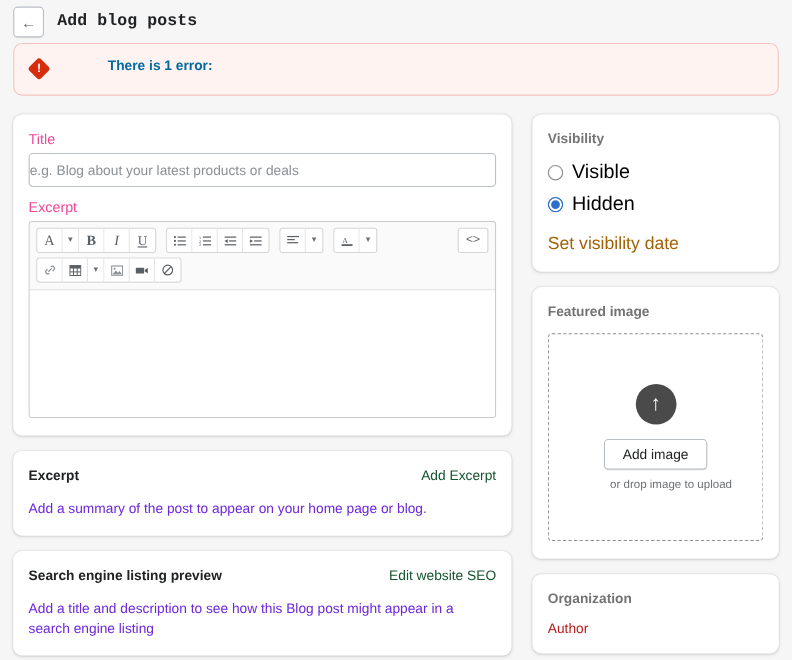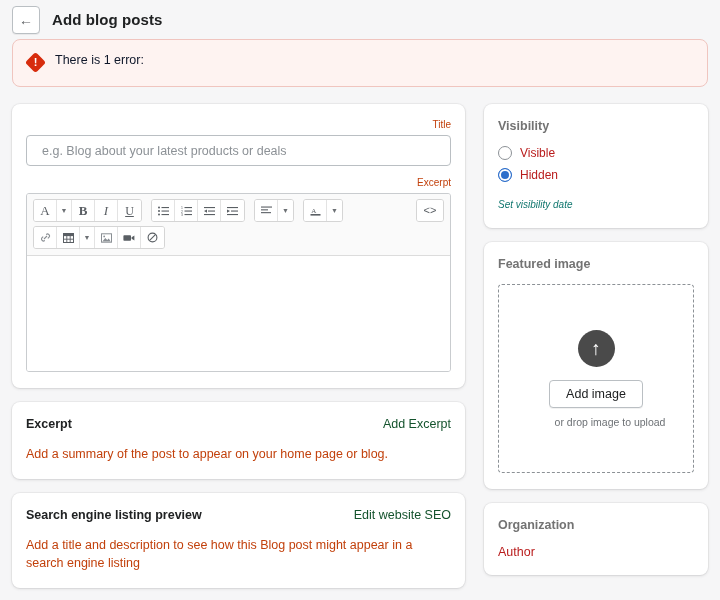--- a/index.html
+++ b/index.html
@@ -30,20 +30,21 @@
     font-size: 14px;
     line-height: 1;
     cursor: pointer;
     box-shadow: 0 1px 0 rgba(0,0,0,0.05);
   }
   .page-title {
     font-size: 15px;
     font-weight: bold;
     color: #202223;
     letter-spacing: 0.1px;
+    font-family: Liberation Mono, monospace;
   }
 
   
   .banner-wrap { padding: 0 12px; }
   .banner {
     background: #fef3f1;
     border: 1px solid #f0c5bf;
     border-radius: 8px;
     padding: 13px 14px 15px 14px;
     display: flex;
@@ -65,23 +66,24 @@
     position: absolute; inset: 0;
     display: flex; align-items: center; justify-content: center;
     color: #fff;
     font-size: 11px;
     font-weight: bold;
     line-height: 1;
   }
   .banner-body { flex: 1; }
   .banner-title {
     font-size: 12.5px;
-    font-weight: normal;
-    color: #0f172a;
+    font-weight: bold;
+    color: #0369a1;
     margin-bottom: 2px;
+    margin-left: 43px;
   }
   .banner-list {
     margin: 0;
     padding-left: 22px;
     font-size: 12.5px;
     color: #4a4a4a;
   }
   .banner-list li { line-height: 1.5; }
 
   
@@ -96,32 +98,31 @@
 
   .card {
     background: #fff;
     border-radius: 8px;
     box-shadow: 0 0 0 1px rgba(63,63,68,0.05), 0 1px 3px rgba(63,63,68,0.15);
     padding: 15px 14px 16px 14px;
     margin-bottom: 14px;
   }
 
   .field-label {
-    font-size: 10px;
-    color: #c2410c;
+    font-size: 13px;
+    color: #ec4899;
     margin-bottom: 5px;
-    text-align: right;
   }
   .text-input {
     width: 100%;
     height: 31px;
     border: 1px solid #babfc3;
     border-radius: 4px;
     background: #fff;
-    padding: 0 15px;
+    padding: 0 0;
     font-family: "Liberation Sans", sans-serif;
     font-size: 12.5px;
     color: #202223;
     outline: none;
   }
   .text-input::placeholder { color: #8c9196; }
 
   .gap { height: 11px; }
 
   
@@ -188,21 +189,21 @@
     font-weight: bold;
     color: #202223;
   }
   .card-link {
     font-size: 12.5px;
     color: #14532d;
     cursor: pointer;
   }
   .card-text {
     font-size: 12.5px;
-    color: #c2410c;
+    color: #6d28d9;
     line-height: 1.45;
   }
 
   
   .side-title {
     font-size: 12.5px;
     font-weight: bold;
     color: #737373;
     margin-bottom: 13px;
   }
@@ -219,28 +220,27 @@
     border: 1px solid #8c9196;
     background: #fff;
     flex: 0 0 14px;
     position: relative;
   }
   .radio.on {
     border: 1px solid #2c6ecb;
     background: #2c6ecb;
     box-shadow: inset 0 0 0 2px #fff;
   }
-  .radio-label { font-size: 12px; color: #b91c1c; }
+  .radio-label { font-size: 18px; color: #000000; }
   .side-link {
     display: inline-block;
     margin-top: 9px;
-    font-size: 10px;
-    color: #0f766e;
-    cursor: pointer;
-    font-style: italic;
+    font-size: 16px;
+    color: #a16207;
+    cursor: pointer;
   }
 
   
   .dropzone {
     border: 1px dashed #8c9196;
     border-radius: 4px;
     height: 189px;
     display: flex;
     flex-direction: column;
     align-items: center;

